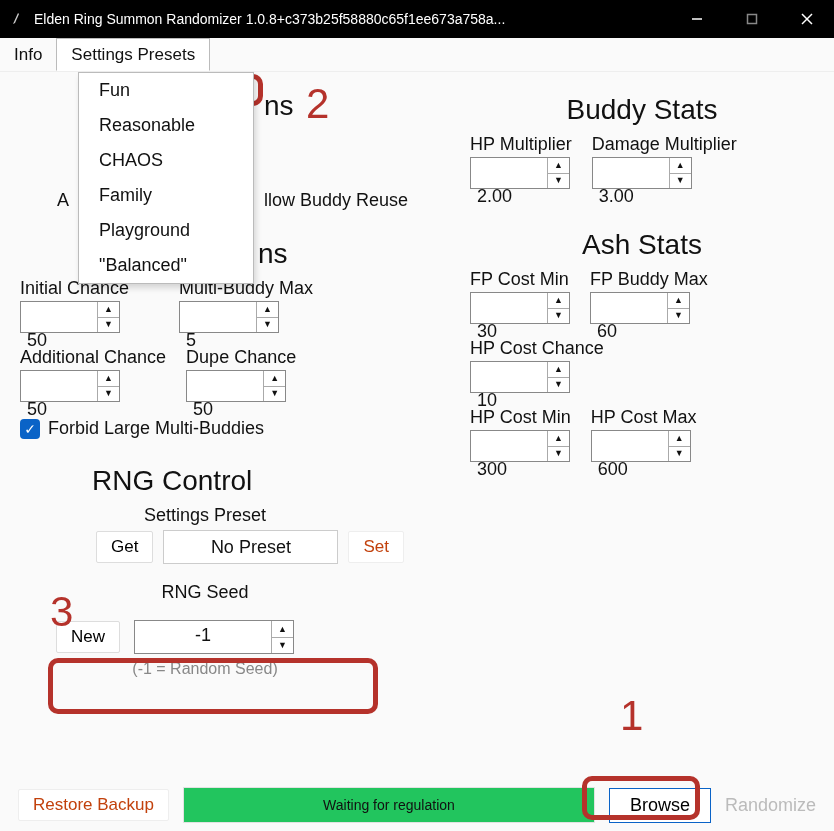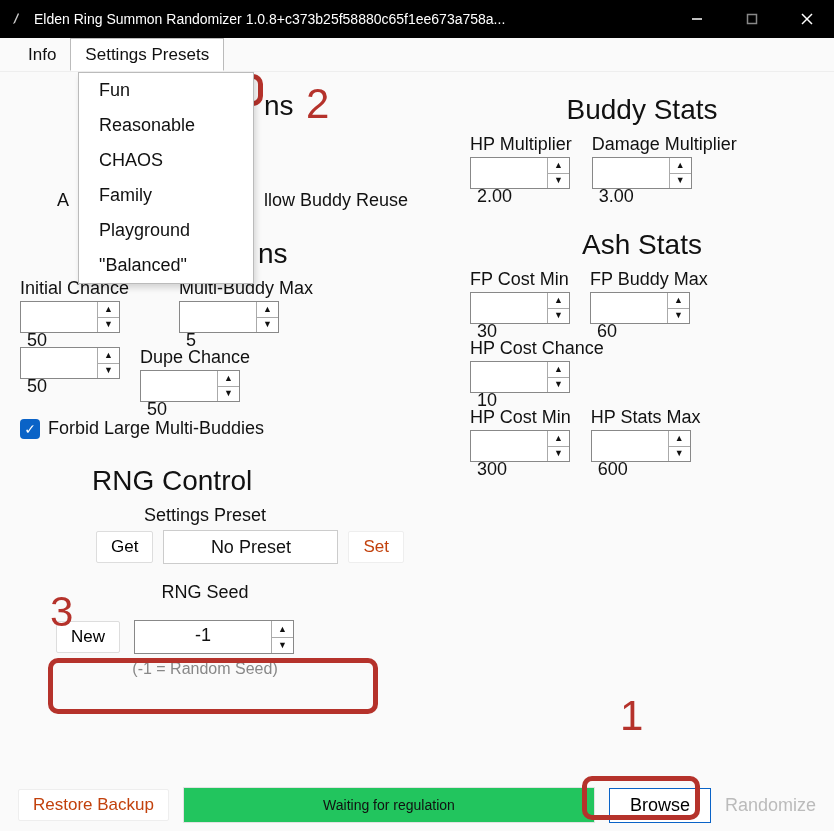--- a/index.html
+++ b/index.html
@@ -31,21 +31,20 @@
   .winbtn {
     width: 55px; height: 100%;
     display: flex; align-items: center; justify-content: center;
     color: #fff;
   }
   .menubar {
     display: flex;
     height: 34px;
     align-items: stretch;
     border-bottom: 1px solid #eee;
-    padding-left: 14px;
     font-size: 17px;
   }
   .menubar .menuitem {
     padding: 6px 14px;
     display: flex; align-items: center;
   }
   .menubar .menuitem.active {
     border: 1px solid #bbb;
     border-bottom: 1px solid #fff;
     background: #fff;
@@ -264,20 +263,21 @@
             <div class="arrows">
                 <div class="ar">▲</div>
                 <div class="ar">▼</div>
               </div>
           </div>
         </div>
       </div>
 
       <div class="row" style="margin-top:14px;">
         <div class="field">
+          <div class="lbl">Additional Chance</div>
           <div class="spin">
             <span class="val">50</span>
             <div class="arrows">
                 <div class="ar">▲</div>
                 <div class="ar">▼</div>
               </div>
           </div>
         </div>
         <div class="field" style="margin-left:0px;">
           <div class="lbl">Dupe Chance</div>
@@ -390,21 +390,21 @@
           <div class="lbl">HP Cost Min</div>
           <div class="spin">
             <span class="val">300</span>
             <div class="arrows">
                 <div class="ar">▲</div>
                 <div class="ar">▼</div>
               </div>
           </div>
         </div>
         <div class="field">
-          <div class="lbl">HP Stats Max</div>
+          <div class="lbl">HP Cost Max</div>
           <div class="spin">
             <span class="val">600</span>
             <div class="arrows">
                 <div class="ar">▲</div>
                 <div class="ar">▼</div>
               </div>
           </div>
         </div>
       </div>
     </div>

